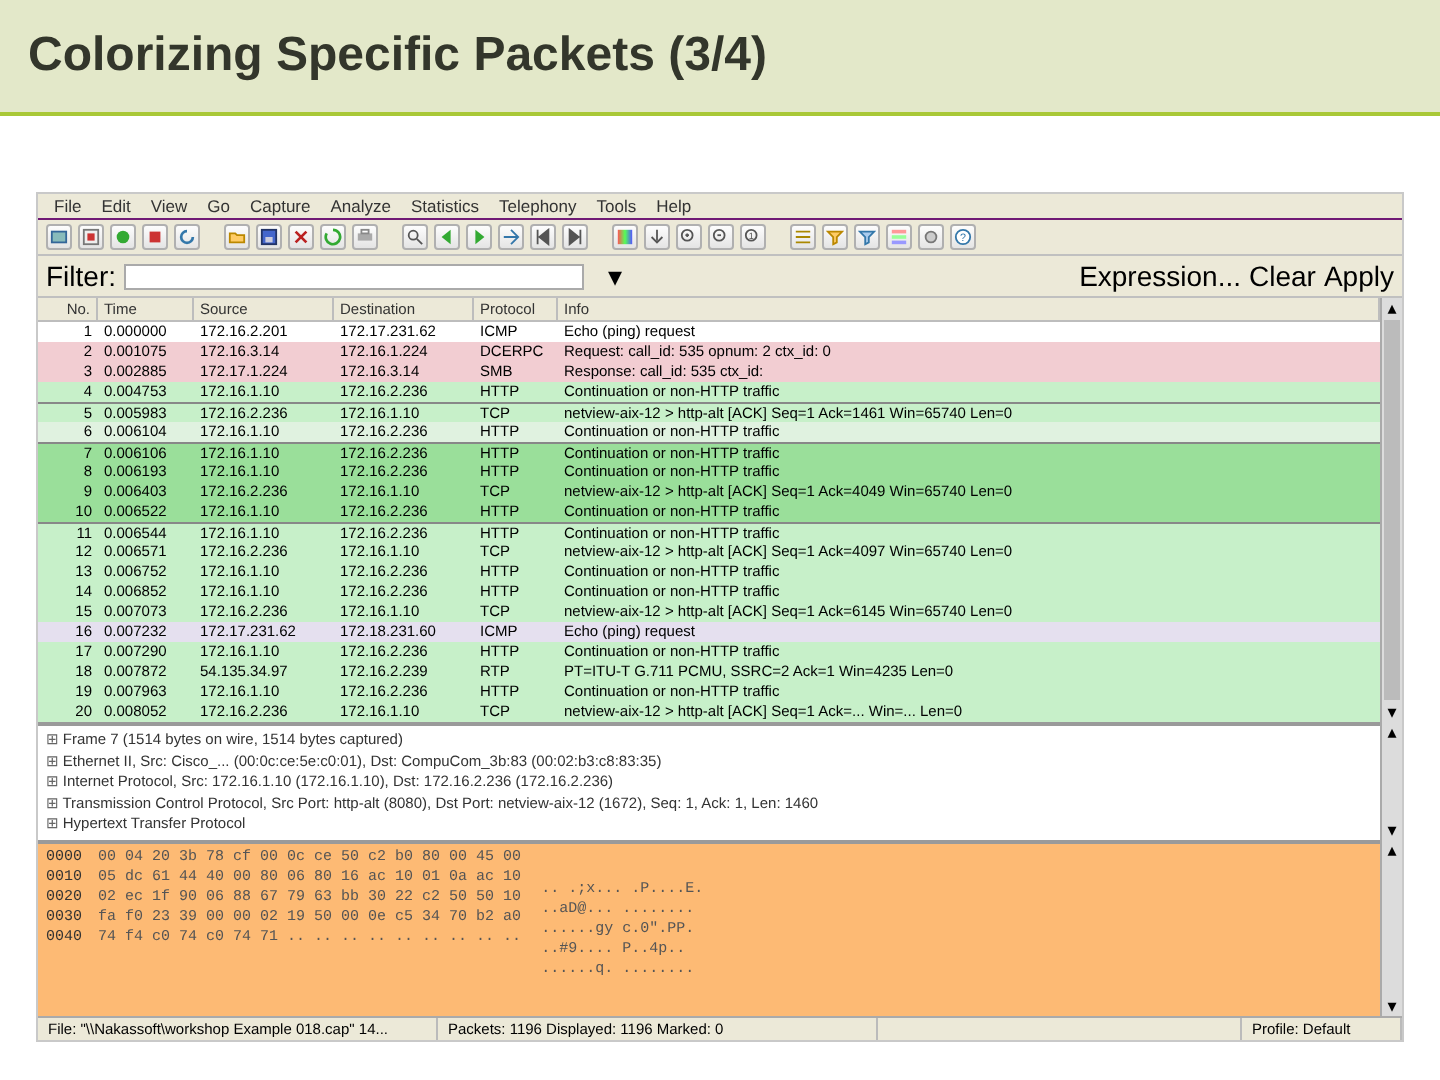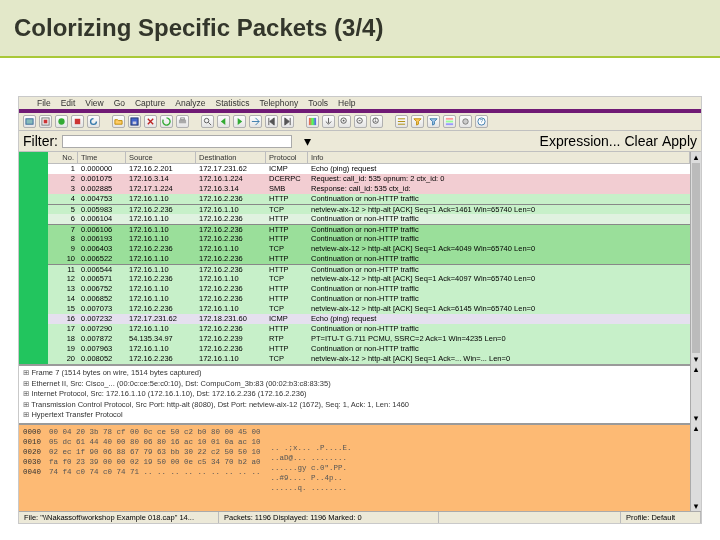--- a/index.html
+++ b/index.html
@@ -1,27 +1,27 @@
 <!DOCTYPE html>
 <html><head>
 <meta charset="utf-8">
 <style>
   * { margin:0; padding:0; box-sizing:border-box; }
   body { font-family: Arial, sans-serif; width:720px; height:540px; overflow:hidden; background:#fff; font-size:9px; }
   .title-bar { background:#e3e8c9; border-bottom:2px solid #a9c837; padding:14px 14px; }
   .title-bar h1 { font-size:24px; font-weight:bold; color:#33362b; }
   .app { margin:38px 18px 0 18px; border:1px solid #c9c9c9; background:#ece9d8; }
-  .menubar { display:flex; gap:10px; padding:1px 18px; border-bottom:4px solid #701a75; font-size:8.5px; color:#333;text-align:right; }
+  .menubar { display:flex; gap:10px; padding:1px 8px; border-bottom:1px solid #701a75; font-size:8.5px; color:#333;text-align:right; }
   .toolbar { display:flex; gap:3px; padding:2px 4px; border-bottom:1px solid #c0c0c0; align-items:center; }
   .tbtn { width:13px; height:13px; border:1px solid #b0b0b0; background:linear-gradient(#fdfdfd,#e4e4e4); border-radius:2px; display:flex; align-items:center; justify-content:center; }
   .tbtn svg { width:9px; height:9px; }
   .filterbar { display:flex; align-items:center; padding:2px 4px; border-bottom:1px solid #c0c0c0; gap:4px; font-size:14px; }
   .filter-input { flex:0 0 230px; height:13px; background:#fff; border:1px solid #aaa; }
   .spacer { flex:1; }
-  .packets { background:#22c55e; font-family: Tahoma, sans-serif; font-size:7.5px;padding-left:29px; }
+  .packets { background:#be185d; font-family: Tahoma, sans-serif; font-size:7.5px; }
   .phead { display:flex; background:#ece9d8; border-bottom:1px solid #bdbdbd; }
   .phead div { border-right:1px solid #bdbdbd; padding:1px 3px; color:#333; overflow:hidden; white-space:nowrap; }
   .prow { display:flex; line-height:10px; height:10px; }
   .prow.toprule { border-top:1px solid #888; }
   .prow div { padding:0 3px; overflow:hidden; white-space:nowrap; }
   .c-no { width:30px; text-align:right; }
   .c-time { width:48px; }
   .c-src { width:70px; }
   .c-dst { width:70px; }
   .c-proto { width:42px; }
@@ -419,21 +419,21 @@
       <div class="sarrow">▴</div>
       <div style="flex:1;background:#bbb;margin:1px"></div>
       <div class="sarrow">▾</div>
     </div>
   </div>
 
   <div class="wrap">
     <div class="wrap-main">
       <div class="details">
         <div class="row">Frame 7 (1514 bytes on wire, 1514 bytes captured)</div>
-        <div class="row">Ethernet II, Src: Cisco_... (00:0c:ce:5e:c0:10), Dst: CompuCom_3b:83 (00:02:b3:c8:83:35)</div>
+        <div class="row">Ethernet II, Src: Cisco_... (00:0c:ce:5e:c0:01), Dst: CompuCom_3b:83 (00:02:b3:c8:83:35)</div>
         <div class="row">Internet Protocol, Src: 172.16.1.10 (172.16.1.10), Dst: 172.16.2.236 (172.16.2.236)</div>
         <div class="row">Transmission Control Protocol, Src Port: http-alt (8080), Dst Port: netview-aix-12 (1672), Seq: 1, Ack: 1, Len: 1460</div>
         <div class="row">Hypertext Transfer Protocol</div>
       </div>
     </div>
     <div class="scroll">
       <div class="sarrow">▴</div>
       <div style="flex:1"></div>
       <div class="sarrow">▾</div>
     </div>

